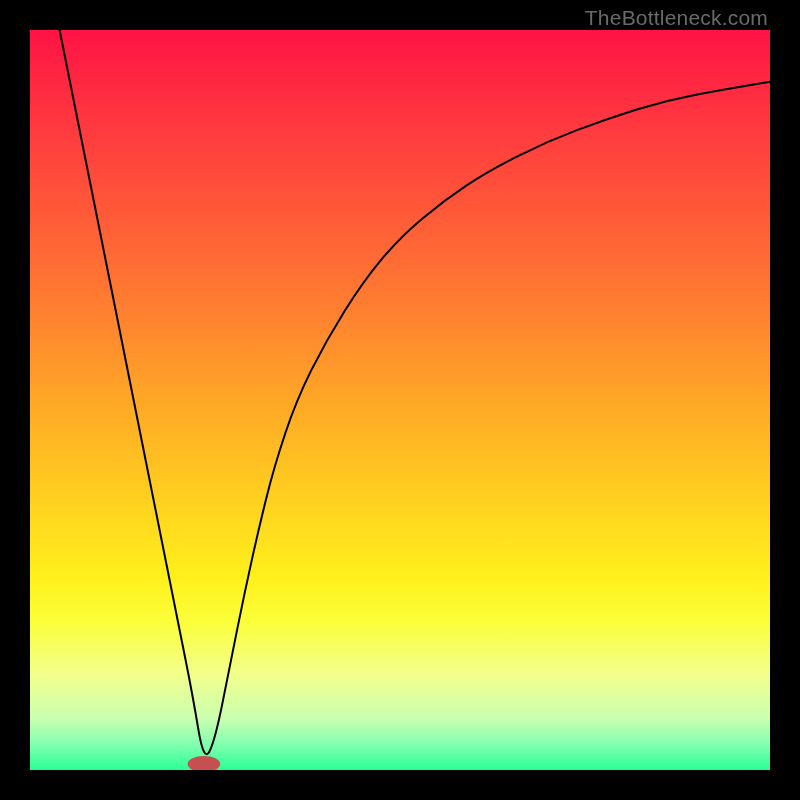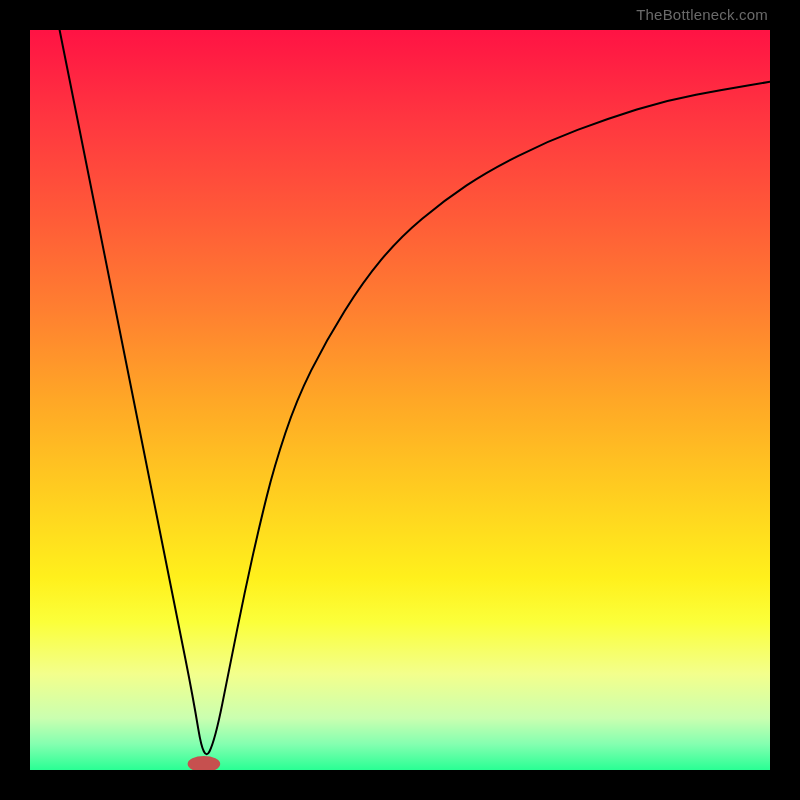--- a/index.html
+++ b/index.html
@@ -30,21 +30,21 @@
     left: 0;
     top: 0;
     width: 100%;
     height: 100%;
   }
   .watermark {
     position: absolute;
     top: 6px;
     right: 32px;
     color: #6a6a6a;
-    font-size: 15px;
+    font-size: 21px;
     font-weight: 400;
     letter-spacing: 0.2px;
   }
   svg {
     display: block;
   }
 </style>
 </head>
 <body>
 

